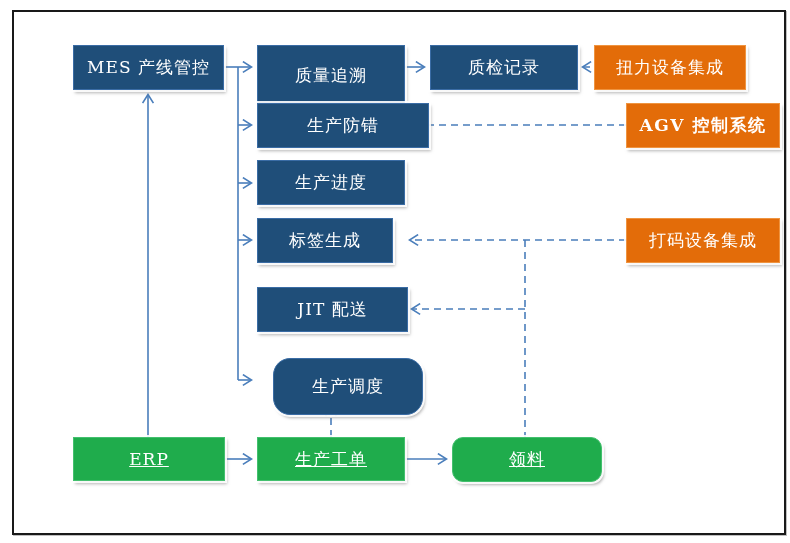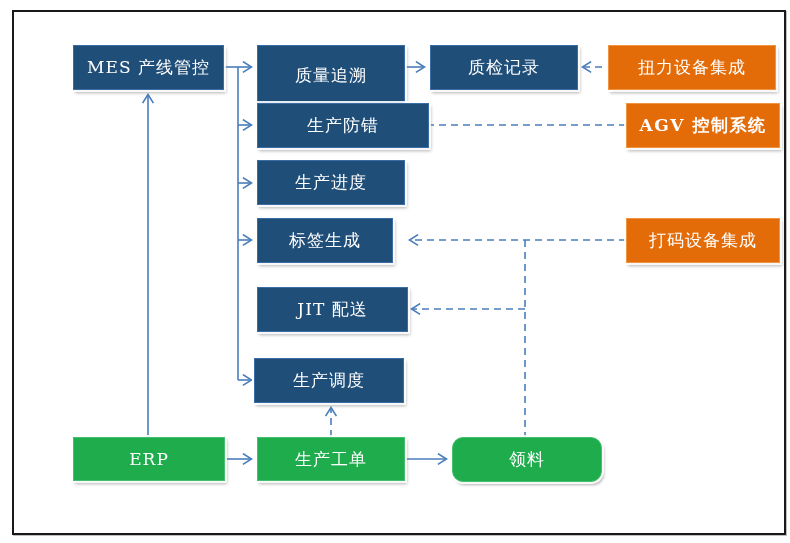--- a/index.html
+++ b/index.html
@@ -15,21 +15,21 @@
     box-shadow:1px 1px 0 rgba(0,0,0,0.25);
     pointer-events:none;
   }
   .node{
     position:absolute;display:flex;align-items:center;justify-content:center;
     color:var(--node-text,#fff);font-size:17px;letter-spacing:1px;
     box-shadow:0 0 0 2px rgba(255,255,255,0.9), 2px 3px 3px rgba(120,120,120,0.55);
     box-sizing:border-box;white-space:nowrap;
   }
   .node.blue{background:var(--node-blue,#1F4E79);border:1px solid #3a6ca5;}
-  .node.green{background:var(--node-green,#1FAC4C);border:1px solid #43c06e;}
+  .node.green{background:var(--node-green,#1FAC4C);border:1px solid #43c06e;text-decoration:underline;}
   .node.orange{background:var(--node-orange,#E36C09);border:1px solid #ef9440;}
   .node.bold{font-weight:700;letter-spacing:1.5px;}
   #connectors{position:absolute;left:0;top:0;pointer-events:none;}
   .connector{stroke:var(--connector,#4A7EBB);stroke-width:1.6;fill:none;}
   .connector.dashed{stroke-dasharray:7 5;}
   .arrowhead-path{stroke:var(--connector,#4A7EBB);stroke-width:1.5;fill:none;}
 </style>
 </head>
 <body>
 
@@ -68,21 +68,21 @@
   </div>
 
   <div class="node blue" style="left:257px;top:45px;width:148px;height:60px;">
     <span>质量追溯</span>
   </div>
 
   <div class="node blue" style="left:430px;top:45px;width:148px;height:45px;">
     <span>质检记录</span>
   </div>
 
-  <div class="node orange" style="left:608px;top:45px;width:168px;height:45px;">
+  <div class="node orange" style="left:594px;top:45px;width:152px;height:45px;">
     <span>扭力设备集成</span>
   </div>
 
   <div class="node blue" style="left:257px;top:103px;width:172px;height:45px;">
     <span>生产防错</span>
   </div>
 
   <div class="node orange bold" style="left:626px;top:103px;width:154px;height:45px;align-items:center;">
     <span>AGV 控制系统</span>
   </div>
@@ -96,21 +96,21 @@
   </div>
 
   <div class="node orange" style="left:626px;top:218px;width:154px;height:45px;">
     <span>打码设备集成</span>
   </div>
 
   <div class="node blue" style="left:257px;top:287px;width:151px;height:45px;">
     <span>JIT 配送</span>
   </div>
 
-  <div class="node blue" style="left:254px;top:358px;width:150px;height:45px;">
+  <div class="node blue" style="left:273px;top:358px;width:150px;height:57px;border-radius:17px;">
     <span>生产调度</span>
   </div>
 
   <div class="node green" style="left:73px;top:437px;width:152px;height:44px;">
     <span>ERP</span>
   </div>
 
   <div class="node green" style="left:257px;top:437px;width:148px;height:44px;">
     <span>生产工单</span>
   </div>

